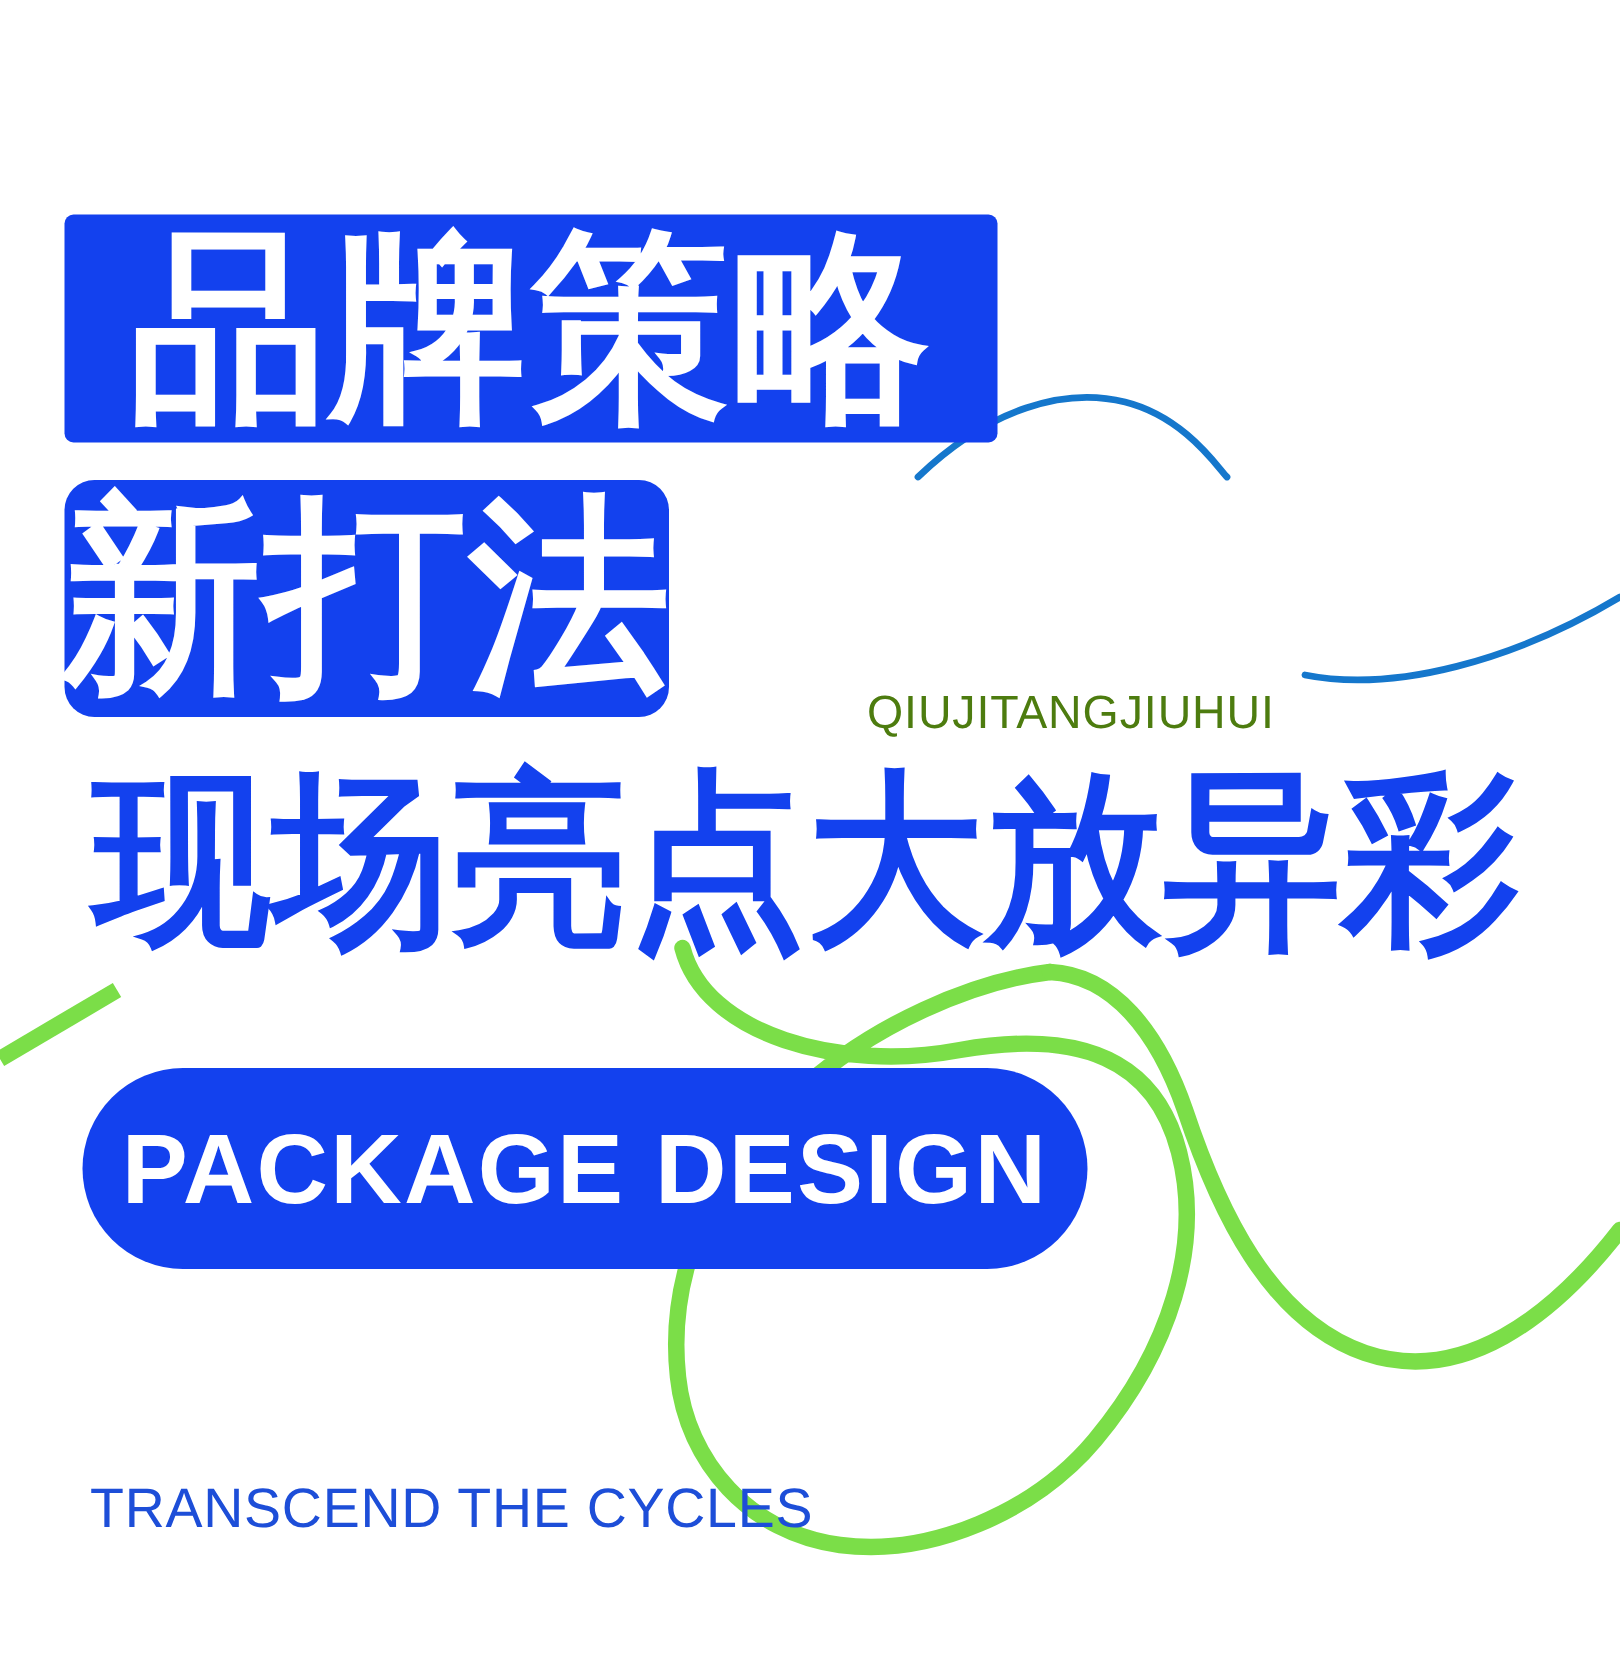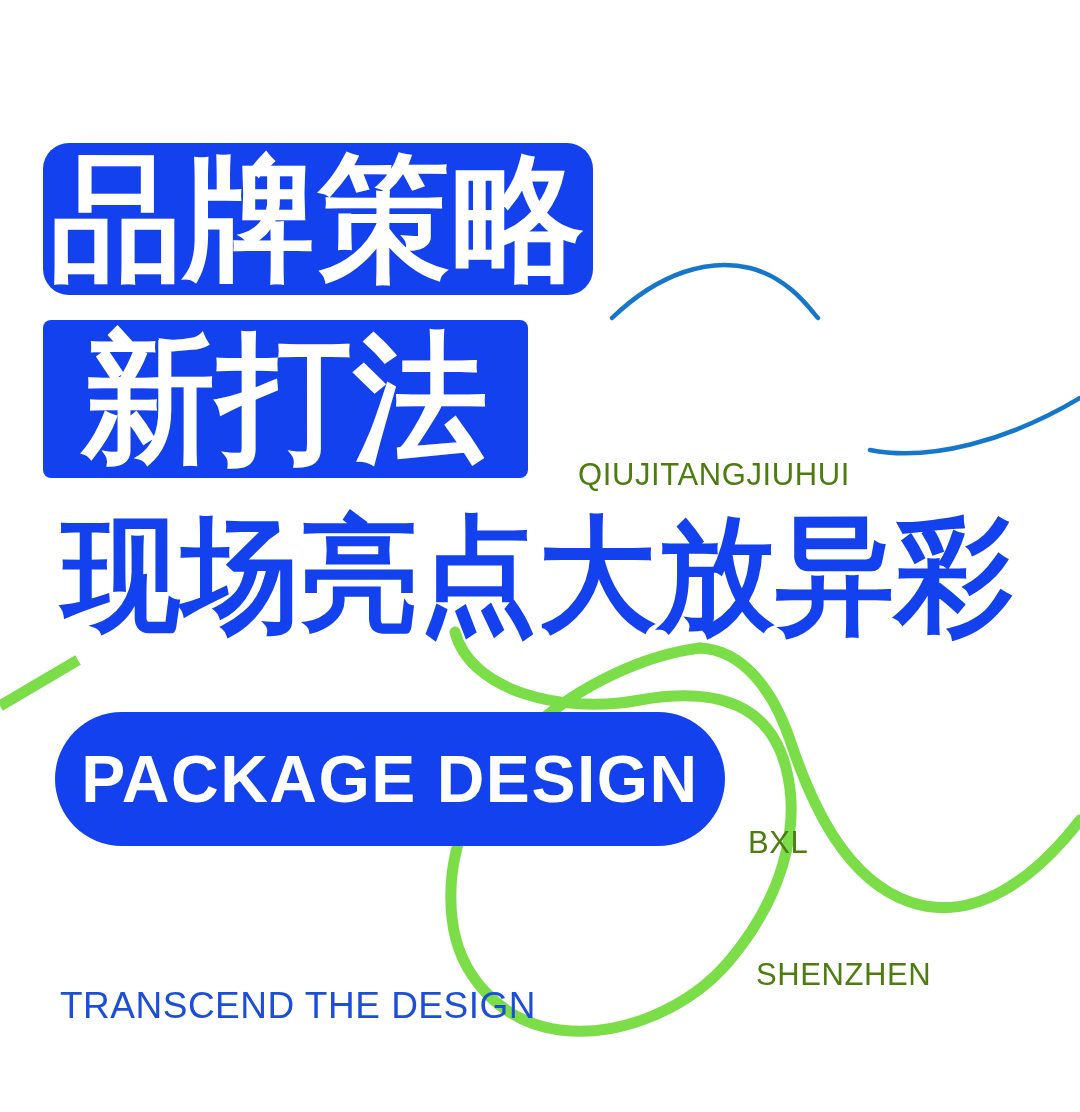--- a/index.html
+++ b/index.html
@@ -37,30 +37,30 @@
     position: absolute;
     background: #1341EE;
     display: flex;
     align-items: center;
     justify-content: center;
     z-index: 2;
   }
   #box-brand-strategy {
     left: 43px;
     top: 143px;
-    width: 550px;
+    width: 622px;
     height: 152px;
-    border-radius: 26px;
+    border-radius: 6px;
   }
   #box-new-method {
     left: 43px;
     top: 320px;
-    width: 485px;
+    width: 403px;
     height: 158px;
-    border-radius: 8px;
+    border-radius: 20px;
   }
   .cn-box-text {
     color: #ffffff;
     font-weight: bold;
     line-height: 1;
     white-space: nowrap;
     font-family: "Liberation Sans", "DejaVu Sans", sans-serif;
   }
   #box-brand-strategy .cn-box-text {
     font-size: 132px;
@@ -189,23 +189,19 @@
   <div id="headline-highlights">现场亮点大放异彩</div>
 
   <svg id="deco-green-top" viewBox="0 0 1080 1112" xmlns="http://www.w3.org/2000/svg" aria-hidden="true">
     <path d="M 0 706 L 78 660" fill="none" stroke="#7BDE48" stroke-width="11" stroke-linecap="butt"></path>
   </svg>
 
   <div id="pill-package-design">
     <span class="pill-text">PACKAGE DESIGN</span>
   </div>
 
-  <div id="city-block" class="side-latin">
-    <span class="tag-line">BXL</span>
-    <span class="tag-line indent-line">SHENZHEN</span>
-  </div>
 
   <div id="tagline-block">
-    <span class="tag-line">TRANSCEND THE DESIGN</span>
+    <span class="tag-line">TRANSCEND THE CYCLES</span>
     
   </div>
 
 </div>
 
 </body></html>

